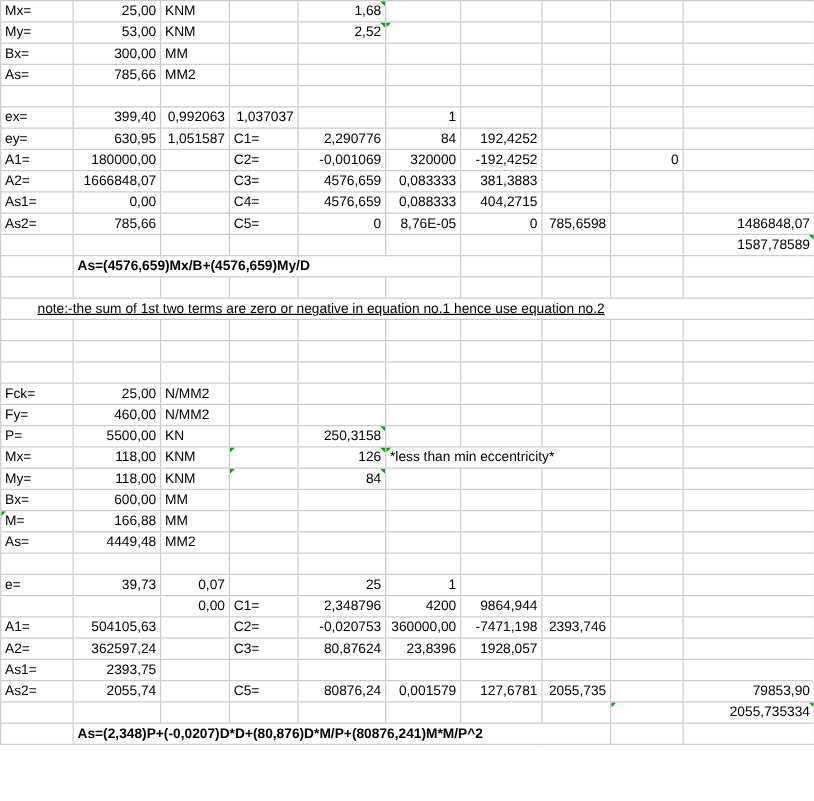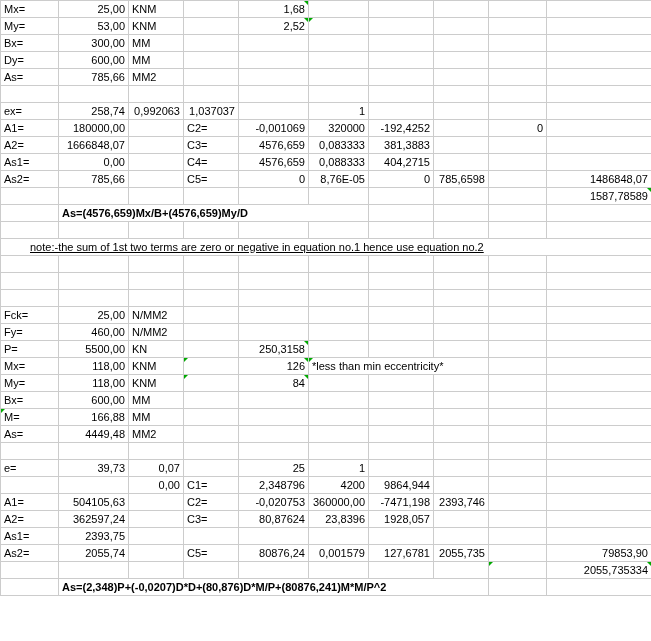--- a/index.html
+++ b/index.html
@@ -71,32 +71,20 @@
         <td class="l">MM</td>
         <td></td>
         <td></td>
         <td></td>
         <td></td>
         <td></td>
         <td></td>
         <td></td>
       </tr>
 <tr>
-        <td class="l">Dy=</td>
-        <td class="r">600,00</td>
-        <td class="l">MM</td>
-        <td></td>
-        <td></td>
-        <td></td>
-        <td></td>
-        <td></td>
-        <td></td>
-        <td></td>
-      </tr>
-<tr>
         <td class="l">As=</td>
         <td class="r">785,66</td>
         <td class="l">MM2</td>
         <td></td>
         <td></td>
         <td></td>
         <td></td>
         <td></td>
         <td></td>
         <td></td>
@@ -108,26 +96,38 @@
         <td></td>
         <td></td>
         <td></td>
         <td></td>
         <td></td>
         <td></td>
         <td></td>
       </tr>
 <tr>
         <td class="l">ex=</td>
-        <td class="r">258,74</td>
+        <td class="r">399,40</td>
         <td class="r">0,992063</td>
         <td class="r">1,037037</td>
         <td></td>
         <td class="r">1</td>
         <td></td>
+        <td></td>
+        <td></td>
+        <td></td>
+      </tr>
+<tr>
+        <td class="l">ey=</td>
+        <td class="r">630,95</td>
+        <td class="r">1,051587</td>
+        <td class="l">C1=</td>
+        <td class="r">2,290776</td>
+        <td class="r">84</td>
+        <td class="r">192,4252</td>
         <td></td>
         <td></td>
         <td></td>
       </tr>
 <tr>
         <td class="l">A1=</td>
         <td class="r">180000,00</td>
         <td></td>
         <td class="l">C2=</td>
         <td class="r">-0,001069</td>

